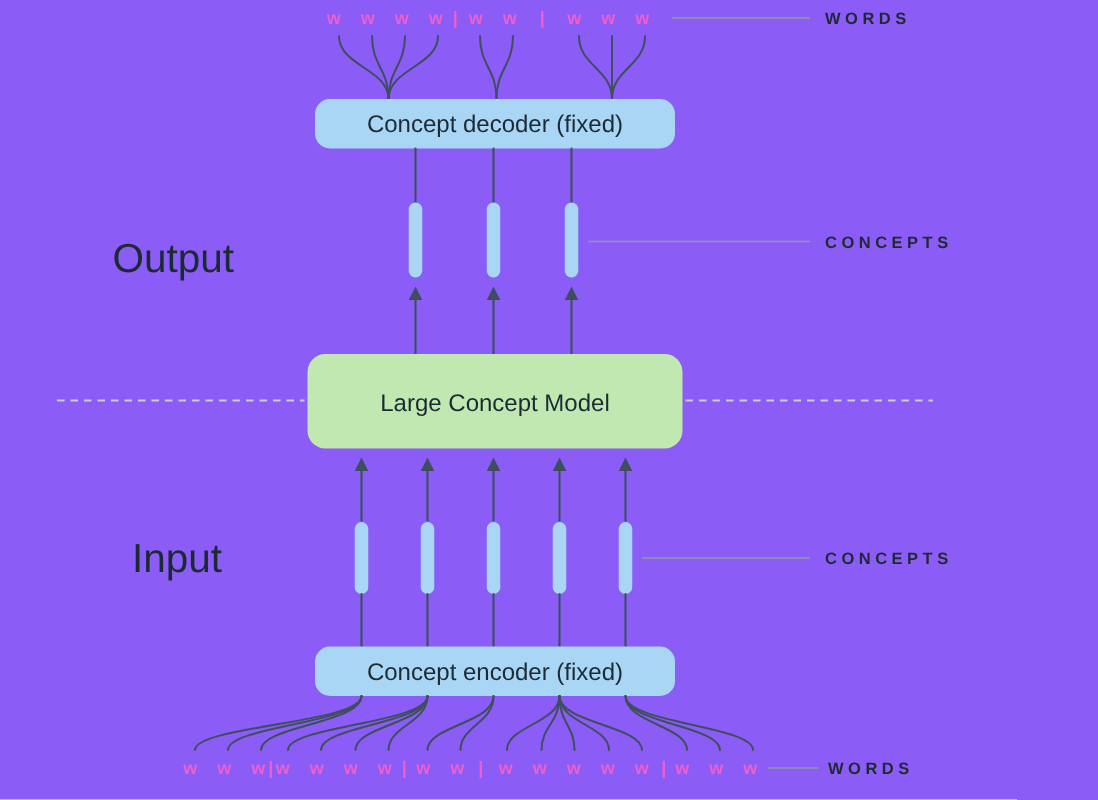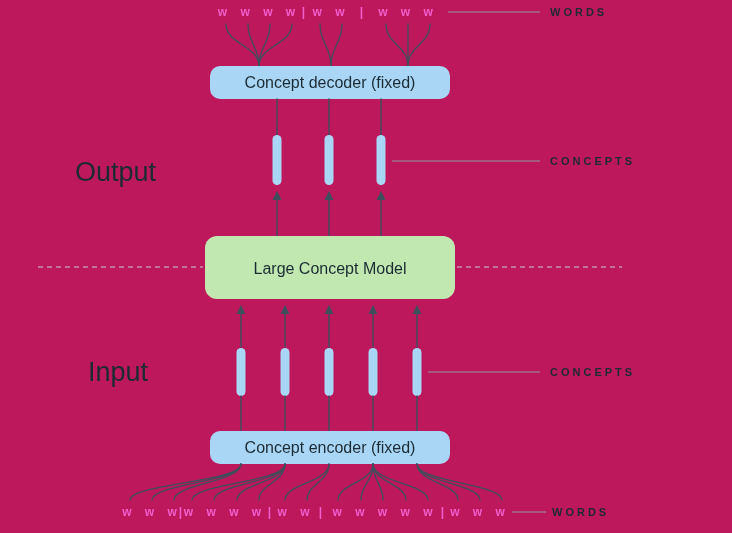--- a/index.html
+++ b/index.html
@@ -1,20 +1,20 @@
 <!DOCTYPE html>
 <html style="--pink: #f05ecb; --blue: #a9d6f5; --green: #c0e8b0; --ink: #1c2b33; --line: #3d4f5c; --connector: #8f9aa0; --dashed: #c9ced3;"><head>
 <meta charset="utf-8">
 <style>
   :root{
     --pink:#f05ecb; --blue:#a9d6f5; --green:#c0e8b0;
     --ink:#1c2b33; --line:#3d4f5c; --connector:#8f9aa0; --dashed:#c9ced3;
   }
   html,body{margin:0;padding:0;background:#ffffff;}
-  .stage{width:732px;height:533px;position:relative;background:#be185d;overflow:hidden;}
+  .stage{width:732px;height:533px;position:relative;background:#8b5cf6;overflow:hidden;}
   svg{display:block;}
   .w-text{font-family:"Liberation Sans",sans-serif;font-size:12px;font-weight:600;
           fill:var(--pink);letter-spacing:5px;text-anchor:middle;}
   .caption{font-family:"Liberation Sans",sans-serif;font-size:11px;font-weight:700;
            fill:var(--ink);letter-spacing:3px;}
   .side-label{font-family:"Liberation Sans",sans-serif;font-size:27px;font-weight:400;fill:var(--ink);}
   .box-label{font-family:"Liberation Sans",sans-serif;font-size:16px;font-weight:400;
              fill:var(--ink);text-anchor:middle;}
   .strand{fill:none;stroke:var(--line);stroke-width:1.3;stroke-linecap:round;}
   .flow{stroke:var(--line);stroke-width:1.4;stroke-linecap:round;}

